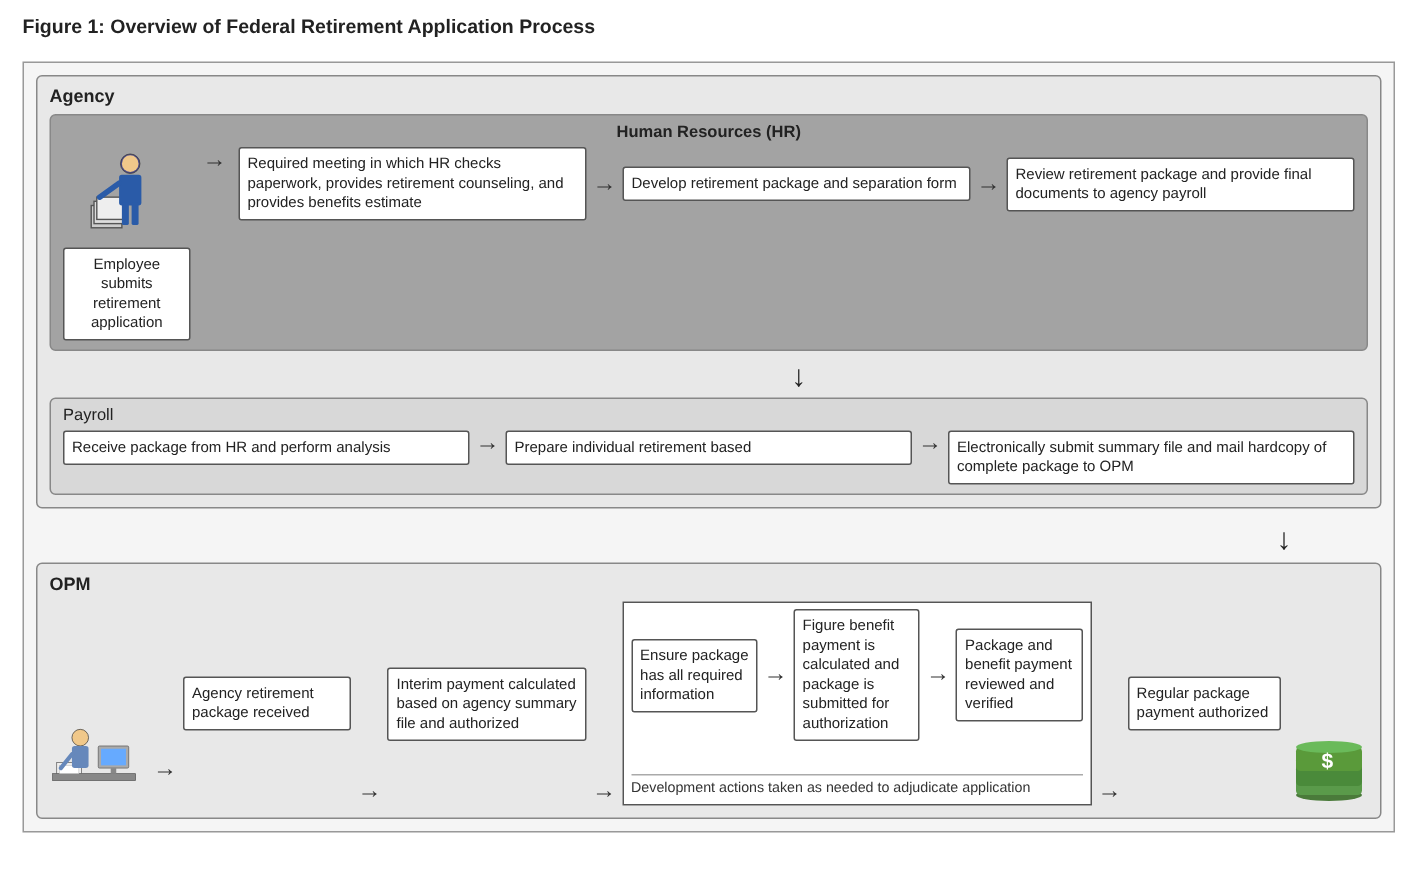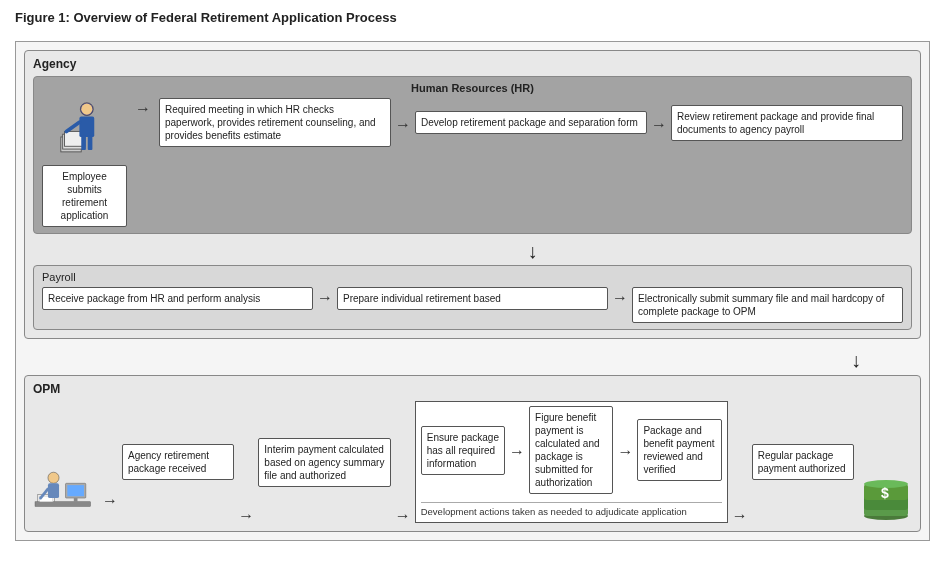--- a/index.html
+++ b/index.html
@@ -129,21 +129,21 @@
       display: flex;
       align-items: center;
       gap: 2px;
       margin-bottom: 4px;
     }
     .opm-inner-bottom {
       font-size: 9.5px;
       color: #333;
       border-top: 1px solid #aaa;
       padding-top: 3px;
-      margin-top: 4px;
+      margin-top: 18px;
     }
     .money-figure {
       flex-shrink: 0;
       width: 60px;
       display: flex;
       align-items: flex-end;
       justify-content: center;
     }
     .down-arrow-big {
       font-size: 20px;

